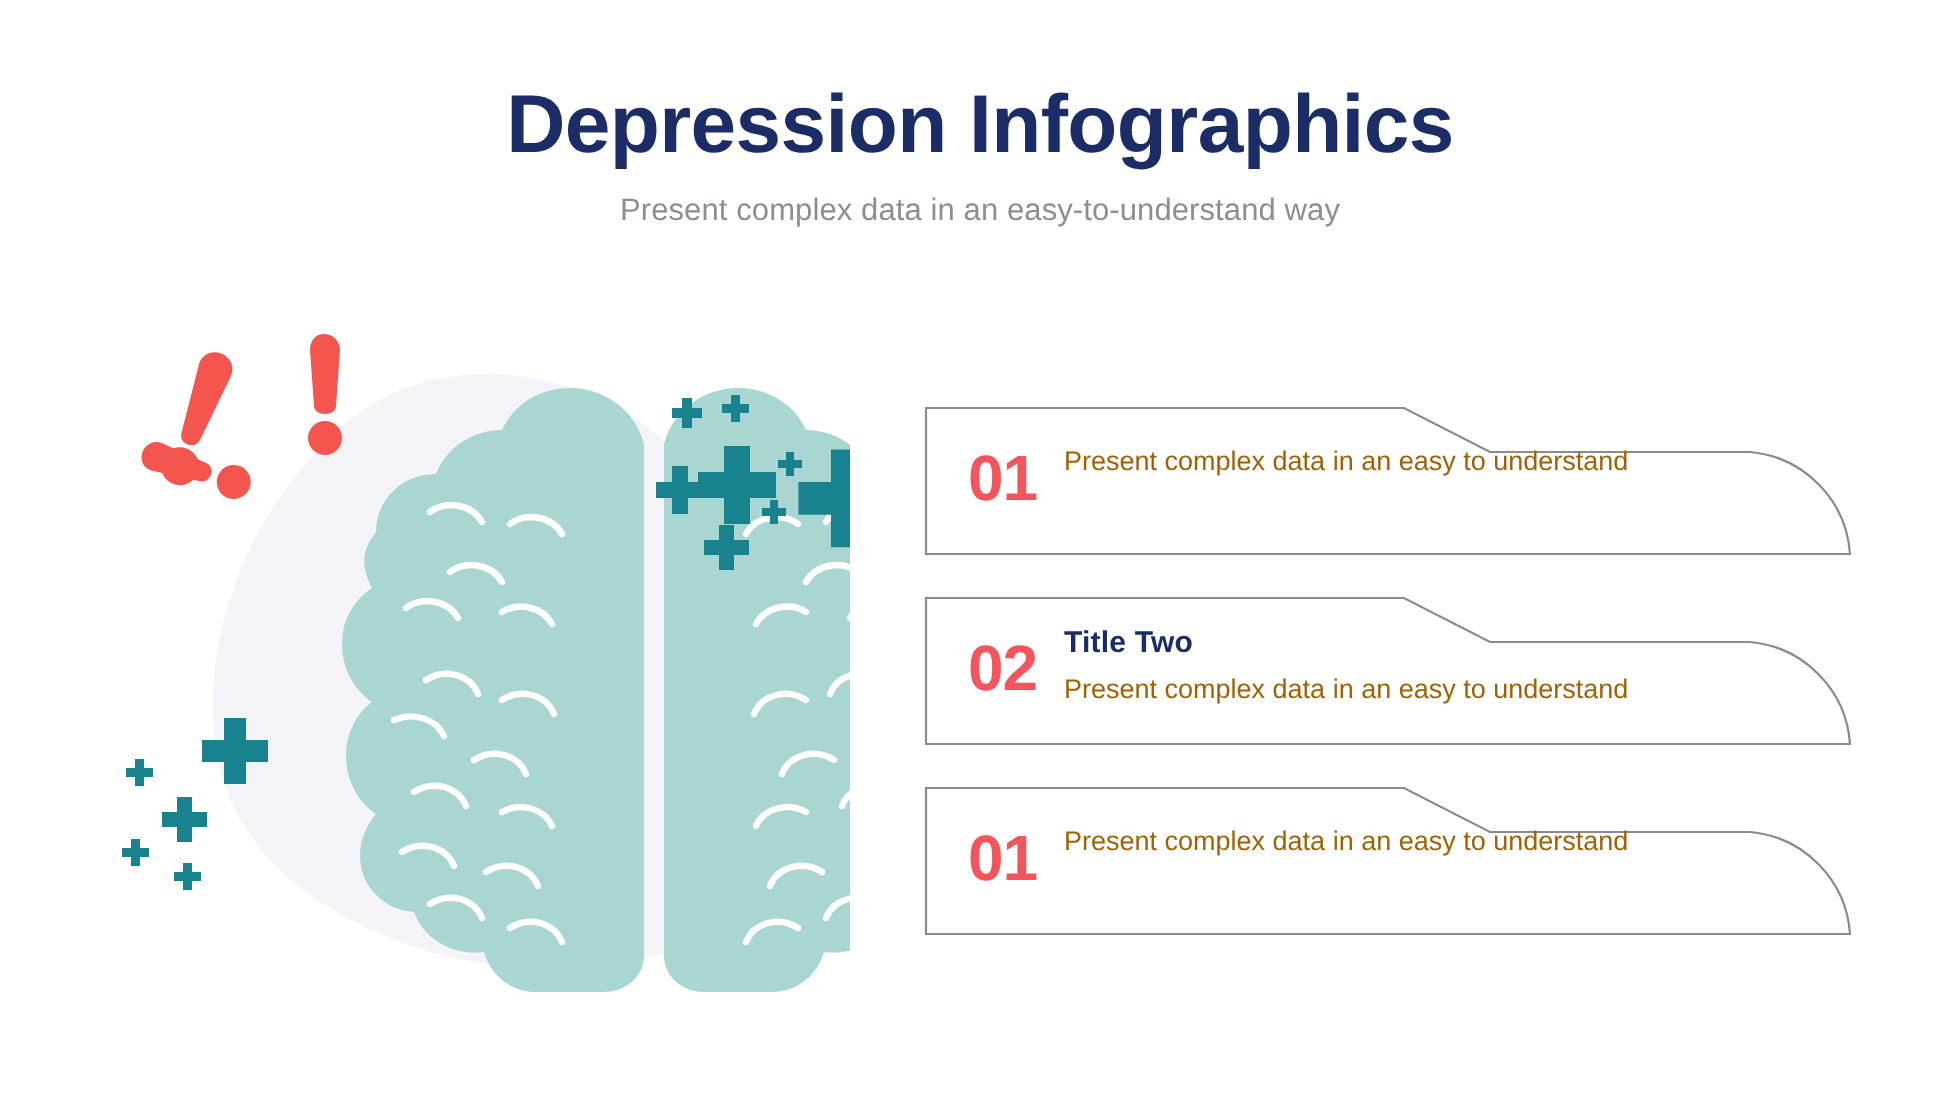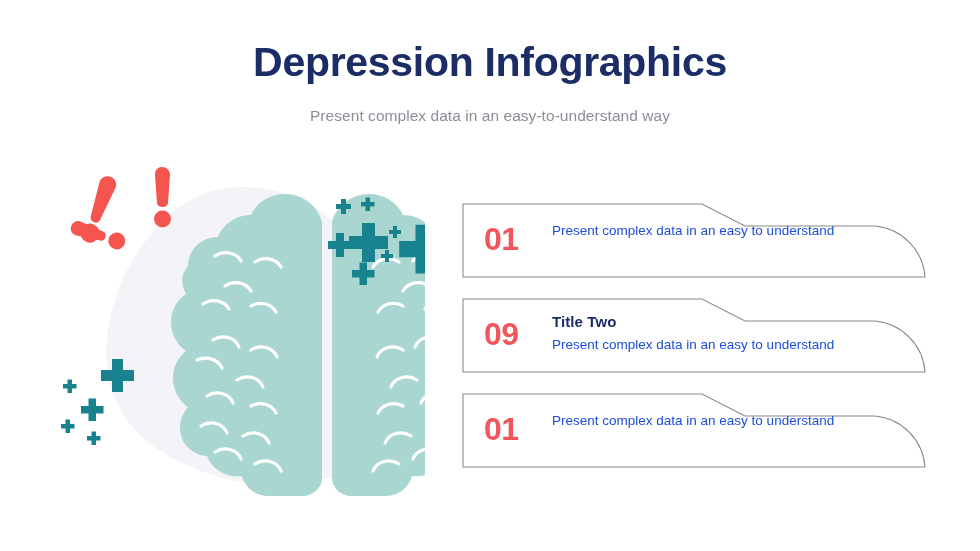--- a/index.html
+++ b/index.html
@@ -36,21 +36,21 @@
     color: #1b2c66;
     letter-spacing: -0.3px;
     line-height: 1.12;
     margin: 0;
     white-space: nowrap;
   }
   .slide-subtitle {
     font-size: 15.5px;
     font-weight: normal;
     color: #8b8e96;
-    margin: 21px 0 0 0;
+    margin: 11px 0 0 0;
     letter-spacing: 0.05px;
     white-space: nowrap;
   }
 
   
   .illustration {
     position: absolute;
     left: 55px;
     top: 158px;
     width: 370px;
@@ -83,21 +83,20 @@
     width: 470px;
     height: 76px;
     overflow: visible;
   }
   .card-body {
     position: absolute;
     left: 22px;
     top: 15px;
     display: flex;
     align-items: flex-start;
-    gap: 20px;
   }
   .card-number {
     font-size: 32px;
     font-weight: bold;
     color: #f2565c;
     line-height: 1;
     letter-spacing: -0.5px;
     padding-top: 5px;
     min-width: 48px;
   }
@@ -109,21 +108,21 @@
     font-weight: bold;
     color: #1b2c66;
     line-height: 1.25;
     letter-spacing: 0.1px;
     margin: 0;
     white-space: nowrap;
   }
   .card-desc {
     font-size: 13.5px;
     font-weight: normal;
-    color: #1d4ed8;
+    color: #a16207;
     line-height: 1.35;
     margin: 4px 0 0 0;
     white-space: nowrap;
   }
 </style>
 </head>
 <body>
 
 <div class="slide">
 
@@ -291,21 +290,21 @@
           <p class="card-desc">Present complex data in an easy to understand</p>
         </div>
       </div>
     </div>
 
     <div class="card card-2">
       <svg class="card-shape" viewBox="0 0 470 76" width="470" height="76" preserveAspectRatio="none">
         <path d="M1 1 H 240 L 283 23 H 413 A 55 55 0 0 1 463 74 H 1 Z" fill="#ffffff" stroke="#8a8a8a" stroke-width="1.1"></path>
       </svg>
       <div class="card-body">
-        <div class="card-number">09</div>
+        <div class="card-number">02</div>
         <div class="card-text">
           <p class="card-title">Title Two</p>
           <p class="card-desc">Present complex data in an easy to understand</p>
         </div>
       </div>
     </div>
 
     <div class="card card-3">
       <svg class="card-shape" viewBox="0 0 470 76" width="470" height="76" preserveAspectRatio="none">
         <path d="M1 1 H 240 L 283 23 H 413 A 55 55 0 0 1 463 74 H 1 Z" fill="#ffffff" stroke="#8a8a8a" stroke-width="1.1"></path>

